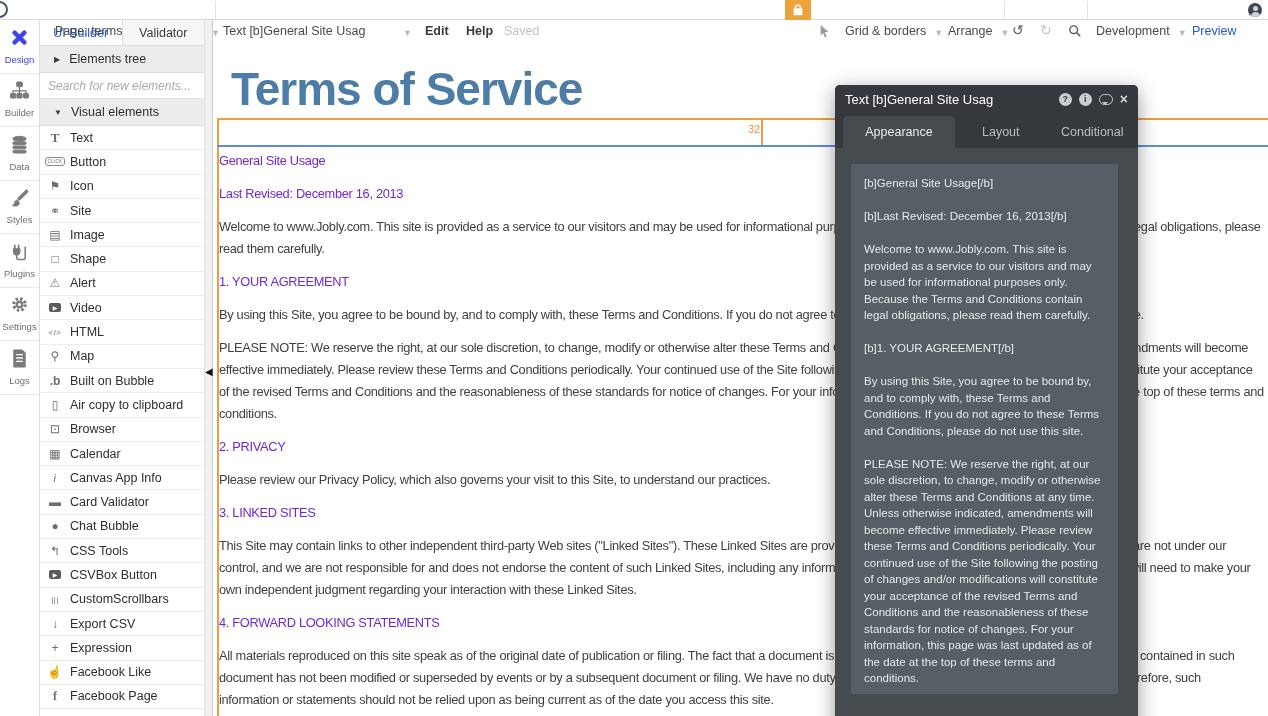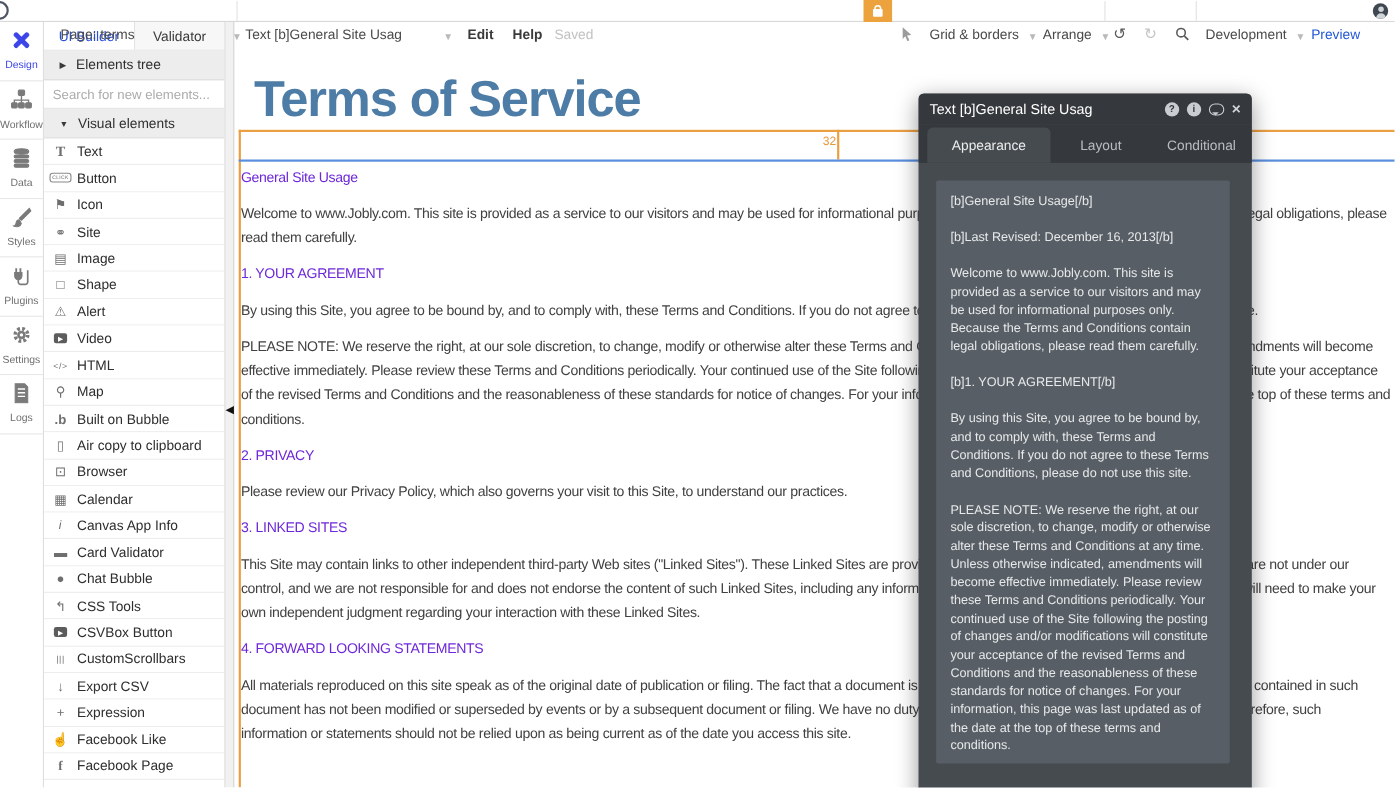--- a/index.html
+++ b/index.html
@@ -32,21 +32,21 @@
 
   
   .palette { position:absolute; left:40px; top:20px; width:164px; bottom:0; background:#fff; z-index:30; font-size:12.5px; }
   .pal-tabs { height:26px; display:flex; border-bottom:1px solid #ddd; }
   .pal-tab { flex:1; display:flex; align-items:center; justify-content:center; cursor:pointer; }
   .pal-tab.active { color:#2b50d8; background:#fff; border-right:1px solid #ddd; }
   .pal-tab.inactive { color:#3a3a3a; background:#f7f7f7; }
   .pal-header { height:27px; background:#ededed; border-bottom:1px solid #dcdcdc; display:flex; align-items:center; padding-left:14px; color:#2f2f2f; cursor:pointer; }
   .pal-header .tri { font-size:8px; margin-right:9px; color:#3a3a3a; }
   .pal-search { height:26px; border-bottom:1px solid #e4e4e4; display:flex; align-items:center; }
-  .pal-search input { border:0; outline:0; width:100%; padding-left:8px; font-size:12px; color:#444; font-family:"Liberation Sans",sans-serif; }
+  .pal-search input { border:0; outline:0; width:100%; padding-left:8px; font-size:12px; color:#444; font-family:"Liberation Sans",sans-serif;font-style:italic; }
   .pal-search input::placeholder { color:#ababab; }
   .pal-list { }
   .pal-item { height:24.3px; border-bottom:1px solid #ececec; display:flex; align-items:center; cursor:pointer; background:#fff; }
   .pal-ico { width:30px; display:flex; justify-content:center; color:#6e6e6e; font-size:12px; flex:none; }
   .pal-ico .serifT { font-family:"Liberation Serif",serif; font-size:13px; font-weight:bold; color:#6e6e6e; }
   .pal-lbl { color:#2e2e2e; font-size:12.5px; }
   .chip-click { border:1px solid #8a8a8a; border-radius:3px; font-size:4.5px; padding:1px 2px; color:#666; letter-spacing:.3px; }
   .chip-dark { background:#5c5c5c; color:#fff; border-radius:2px; font-size:6px; width:12px; height:9px; display:flex; align-items:center; justify-content:center; }
   .mini { font-size:8px; letter-spacing:.5px; color:#6e6e6e; }
   .bubbleB { font-weight:bold; font-size:12px; color:#6e6e6e; }
@@ -172,21 +172,21 @@
       <span class="lbl">Design</span>
     </div>
     <div class="rail-item">
       <span><svg viewBox="0 0 20 20">
           <rect x="7" y="1" width="6" height="5" rx="1"></rect>
           <rect x="0.5" y="13" width="5.5" height="5" rx="1"></rect>
           <rect x="7.2" y="13" width="5.5" height="5" rx="1"></rect>
           <rect x="14" y="13" width="5.5" height="5" rx="1"></rect>
           <path d="M10 6v3M3.2 13v-2.5h13.6V13M10 9v4" fill="none" stroke-width="1.3"></path>
         </svg></span>
-      <span class="lbl">Workflow</span>
+      <span class="lbl">Builder</span>
     </div>
     <div class="rail-item">
       <span><svg viewBox="0 0 20 20">
           <ellipse cx="10" cy="4" rx="7" ry="2.6"></ellipse>
           <rect x="3" y="7.2" width="14" height="3" rx="1.5"></rect>
           <rect x="3" y="11.6" width="14" height="3" rx="1.5"></rect>
           <rect x="3" y="16" width="14" height="3" rx="1.5"></rect>
         </svg></span>
       <span class="lbl">Data</span>
     </div>
@@ -364,20 +364,21 @@
 
 <div class="canvas">
   <div class="page-title">Terms of Service</div>
   <div class="sel-top"></div>
   <div class="sel-left"></div>
   <div class="sel-tick"></div>
   <div class="sel-label">32</div>
   <div class="guide-blue"></div>
   <div class="tos-text" id="tosText">
       <p class="b">General Site Usage</p>
+      <p class="b">Last Revised: December 16, 2013</p>
       <p>Welcome to www.Jobly.com. This site is provided as a service to our visitors and may be used for informational purposes only. Because the Terms and Conditions contain legal obligations, please read them carefully.</p>
       <p class="b">1. YOUR AGREEMENT</p>
       <p>By using this Site, you agree to be bound by, and to comply with, these Terms and Conditions. If you do not agree to these Terms and Conditions, please do not use this site.</p>
       <p>PLEASE NOTE: We reserve the right, at our sole discretion, to change, modify or otherwise alter these Terms and Conditions at any time. Unless otherwise indicated, amendments will become effective immediately. Please review these Terms and Conditions periodically. Your continued use of the Site following the posting of changes and/or modifications will constitute your acceptance of the revised Terms and Conditions and the reasonableness of these standards for notice of changes. For your information, this page was last updated as of the date at the top of these terms and conditions.</p>
       <p class="b">2. PRIVACY</p>
       <p>Please review our Privacy Policy, which also governs your visit to this Site, to understand our practices.</p>
       <p class="b">3. LINKED SITES</p>
       <p>This Site may contain links to other independent third-party Web sites ("Linked Sites"). These Linked Sites are provided solely as a convenience to you. Such Linked Sites are not under our control, and we are not responsible for and does not endorse the content of such Linked Sites, including any information or materials contained on such Linked Sites. You will need to make your own independent judgment regarding your interaction with these Linked Sites.</p>
       <p class="b">4. FORWARD LOOKING STATEMENTS</p>
       <p>All materials reproduced on this site speak as of the original date of publication or filing. The fact that a document is available on this site does not mean that the information contained in such document has not been modified or superseded by events or by a subsequent document or filing. We have no duty to update the information contained on this site and, therefore, such information or statements should not be relied upon as being current as of the date you access this site.</p>

